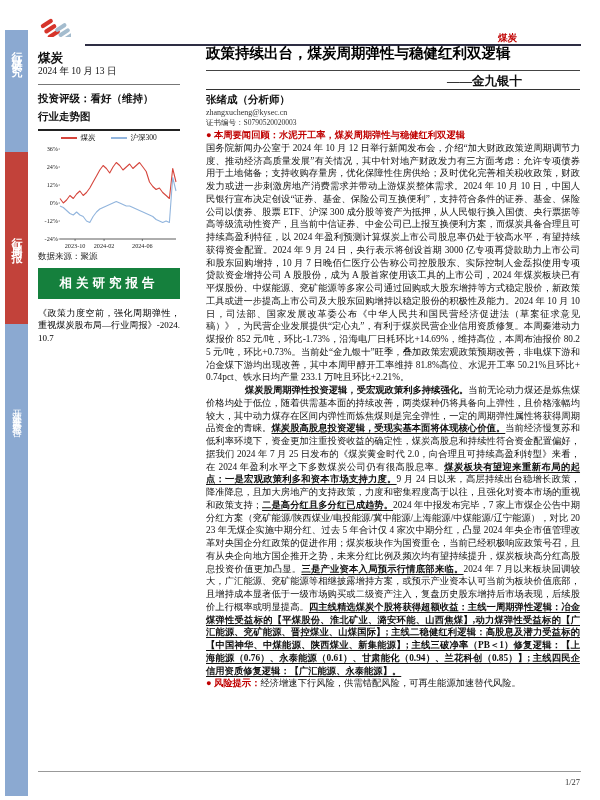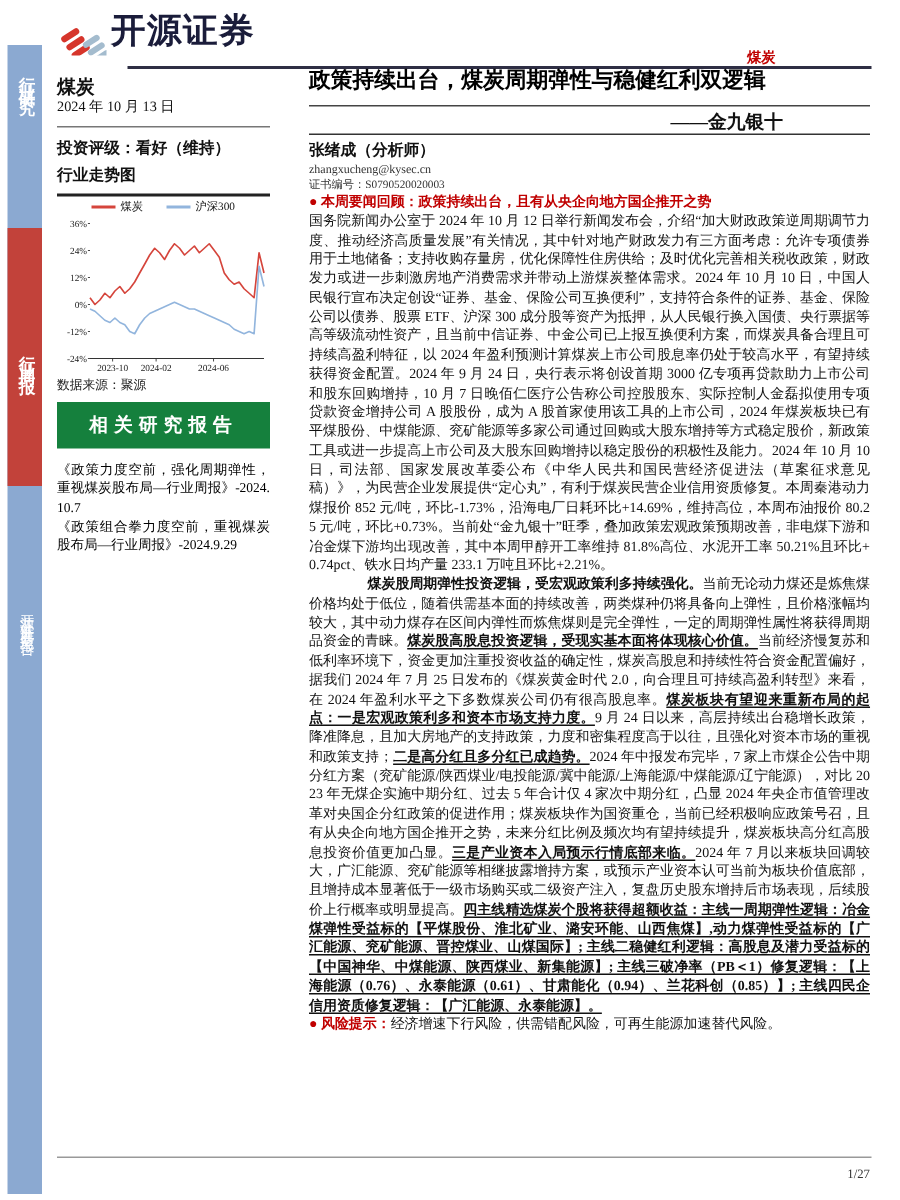--- a/index.html
+++ b/index.html
@@ -85,21 +85,20 @@
         <rect x="0" y="6.6" width="14" height="4.4" rx="2.2"></rect>
         <rect x="0" y="13.2" width="14" height="4.4" rx="2.2"></rect>
       </g>
       <g fill="#A4BCCE" transform="translate(17,22) rotate(-33)">
         <rect x="0" y="0" width="13" height="4.2" rx="2.1"></rect>
         <rect x="0" y="6.3" width="13" height="4.2" rx="2.1"></rect>
         <rect x="0" y="12.6" width="13" height="4.2" rx="2.1"></rect>
       </g>
     </svg>
   </div>
-  <div class="logo-text">开源证券</div>
   <div class="industry-tag">煤炭</div>
   <div class="rule-top"></div>
 
   <div class="leftcol">
     <div class="lc-industry">煤炭</div>
     <div class="lc-date">2024 年 10 月 13 日</div>
     <div class="lc-rule1"></div>
     <div class="lc-rating">投资评级：看好（维持）</div>
     <div class="lc-trend">行业走势图</div>
     <div class="lc-rule2"></div>
@@ -135,34 +134,33 @@
         <text x="104.36" y="102.5" text-anchor="middle" font-size="6.2" fill="#222">2024-06</text>
         <polyline points="22.0,53.5 25.3,58.0 28.6,55.0 31.9,50.5 35.3,53.5 38.6,49.0 41.9,46.0 45.2,50.5 48.5,47.5 51.8,43.0 55.1,37.0 58.5,31.0 61.8,25.0 65.1,20.5 68.4,23.5 71.7,28.0 75.0,22.0 78.3,17.5 81.7,20.5 85.0,25.0 88.3,22.0 91.6,19.0 94.9,23.5 98.2,20.5 101.5,17.5 104.9,22.0 108.2,26.5 111.5,37.0 114.8,41.5 118.1,44.5 121.4,43.0 124.7,47.5 128.1,50.5 131.4,53.5 134.7,23.5 138.0,37.0" fill="none" stroke="#D5453C" stroke-width="1.1" stroke-linejoin="round"></polyline>
         <polyline points="22.0,61.0 25.3,62.5 28.6,65.5 31.9,68.5 35.3,70.0 38.6,67.0 41.9,70.0 45.2,71.5 48.5,76.0 51.8,77.5 55.1,71.5 58.5,67.0 61.8,64.0 65.1,62.5 68.4,61.0 71.7,59.5 75.0,58.0 78.3,56.5 81.7,58.0 85.0,59.5 88.3,61.0 91.6,61.0 94.9,62.5 98.2,64.0 101.5,65.5 104.9,67.0 108.2,68.5 111.5,70.0 114.8,71.5 118.1,74.5 121.4,76.0 124.7,77.5 128.1,76.0 131.4,77.5 134.7,32.5 138.0,46.0" fill="none" stroke="#92B5DD" stroke-width="1.1" stroke-linejoin="round"></polyline>
       </svg>
     <div class="lc-source">数据来源：聚源</div>
     <div class="rel-box">
       <span>相关研究报告</span>
     </div>
     <div class="report-list" id="report-list">
         <div class="report-item">《政策力度空前，强化周期弹性，重视煤炭股布局—行业周报》-2024.10.7</div>
-        <div class="report-item">《政策组合拳力度空前，重视煤炭股布局—行业周报》-2024.9.29</div>
       </div>
   </div>
 
   <div class="maincol">
     <div class="m-title">政策持续出台，煤炭周期弹性与稳健红利双逻辑</div>
     <div class="m-rule1"></div>
     <div class="m-subtitle">——金九银十</div>
     <div class="m-rule2"></div>
     <div class="m-analyst">张绪成（分析师）</div>
     <div class="m-email">zhangxucheng@kysec.cn</div>
     <div class="m-cert">证书编号：S0790520020003</div>
     <div class="body-text" id="body-text">
-        <div class="para heading"><span class="bullet">● </span><span class="sg-redbold">本周要闻回顾：政策持续出台，且有从央企向地方国企推开之势</span></div>
+        <div class="para heading"><span class="bullet">● </span><span class="sg-redbold">本周要闻回顾：水泥开工率，煤炭周期弹性与稳健红利双逻辑</span></div>
         <div class="para body"><span class="sg-normal">国务院新闻办公室于 2024 年 10 月 12 日举行新闻发布会，介绍“加大财政政策逆周期调节力度、推动经济高质量发展”有关情况，其中针对地产财政发力有三方面考虑：允许专项债券用于土地储备；支持收购存量房，优化保障性住房供给；及时优化完善相关税收政策，财政发力或进一步刺激房地产消费需求并带动上游煤炭整体需求。2024 年 10 月 10 日，中国人民银行宣布决定创设“证券、基金、保险公司互换便利”，支持符合条件的证券、基金、保险公司以债券、股票 ETF、沪深 300 成分股等资产为抵押，从人民银行换入国债、央行票据等高等级流动性资产，且当前中信证券、中金公司已上报互换便利方案，而煤炭具备合理且可持续高盈利特征，以 2024 年盈利预测计算煤炭上市公司股息率仍处于较高水平，有望持续获得资金配置。2024 年 9 月 24 日，央行表示将创设首期 3000 亿专项再贷款助力上市公司和股东回购增持，10 月 7 日晚佰仁医疗公告称公司控股股东、实际控制人金磊拟使用专项贷款资金增持公司 A 股股份，成为 A 股首家使用该工具的上市公司，2024 年煤炭板块已有平煤股份、中煤能源、兖矿能源等多家公司通过回购或大股东增持等方式稳定股价，新政策工具或进一步提高上市公司及大股东回购增持以稳定股份的积极性及能力。2024 年 10 月 10 日，司法部、国家发展改革委公布《中华人民共和国民营经济促进法（草案征求意见稿）》，为民营企业发展提供“定心丸”，有利于煤炭民营企业信用资质修复。本周秦港动力煤报价 852 元/吨，环比-1.73%，沿海电厂日耗环比+14.69%，维持高位，本周布油报价 80.25 元/吨，环比+0.73%。当前处“金九银十”旺季，叠加政策宏观政策预期改善，非电煤下游和冶金煤下游均出现改善，其中本周甲醇开工率维持 81.8%高位、水泥开工率 50.21%且环比+0.74pct、铁水日均产量 233.1 万吨且环比+2.21%。</span></div>
         <div class="para body"><span class="sg-bold">煤炭股周期弹性投资逻辑，受宏观政策利多持续强化。</span><span class="sg-normal">当前无论动力煤还是炼焦煤价格均处于低位，随着供需基本面的持续改善，两类煤种仍将具备向上弹性，且价格涨幅均较大，其中动力煤存在区间内弹性而炼焦煤则是完全弹性，一定的周期弹性属性将获得周期品资金的青睐。</span><span class="sg-boldu">煤炭股高股息投资逻辑，受现实基本面将体现核心价值。</span><span class="sg-normal">当前经济慢复苏和低利率环境下，资金更加注重投资收益的确定性，煤炭高股息和持续性符合资金配置偏好，据我们 2024 年 7 月 25 日发布的《煤炭黄金时代 2.0，向合理且可持续高盈利转型》来看，在 2024 年盈利水平之下多数煤炭公司仍有很高股息率。</span><span class="sg-boldu">煤炭板块有望迎来重新布局的起点：一是宏观政策利多和资本市场支持力度。</span><span class="sg-normal">9 月 24 日以来，高层持续出台稳增长政策，降准降息，且加大房地产的支持政策，力度和密集程度高于以往，且强化对资本市场的重视和政策支持；</span><span class="sg-boldu">二是高分红且多分红已成趋势。</span><span class="sg-normal">2024 年中报发布完毕，7 家上市煤企公告中期分红方案（兖矿能源/陕西煤业/电投能源/冀中能源/上海能源/中煤能源/辽宁能源），对比 2023 年无煤企实施中期分红、过去 5 年合计仅 4 家次中期分红，凸显 2024 年央企市值管理改革对央国企分红政策的促进作用；煤炭板块作为国资重仓，当前已经积极响应政策号召，且有从央企向地方国企推开之势，未来分红比例及频次均有望持续提升，煤炭板块高分红高股息投资价值更加凸显。</span><span class="sg-boldu">三是产业资本入局预示行情底部来临。</span><span class="sg-normal">2024 年 7 月以来板块回调较大，广汇能源、兖矿能源等相继披露增持方案，或预示产业资本认可当前为板块价值底部，且增持成本显著低于一级市场购买或二级资产注入，复盘历史股东增持后市场表现，后续股价上行概率或明显提高。</span><span class="sg-boldu">四主线精选煤炭个股将获得超额收益：主线一周期弹性逻辑：冶金煤弹性受益标的【平煤股份、淮北矿业、潞安环能、山西焦煤】,动力煤弹性受益标的【广汇能源、兖矿能源、晋控煤业、山煤国际】; 主线二稳健红利逻辑：高股息及潜力受益标的【中国神华、中煤能源、陕西煤业、新集能源】; 主线三破净率（PB＜1）修复逻辑：【上海能源（0.76）、永泰能源（0.61）、甘肃能化（0.94）、兰花科创（0.85）】; 主线四民企信用资质修复逻辑：【广汇能源、永泰能源】。</span></div>
         <div class="para risk"><span class="bullet">● </span><span class="sg-redbold">风险提示：</span><span class="sg-normal">经济增速下行风险，供需错配风险，可再生能源加速替代风险。</span></div>
       </div>
   </div>
 
   <div class="f-rule"></div>
   <div class="f-page">1/27</div>
 
 </div>

